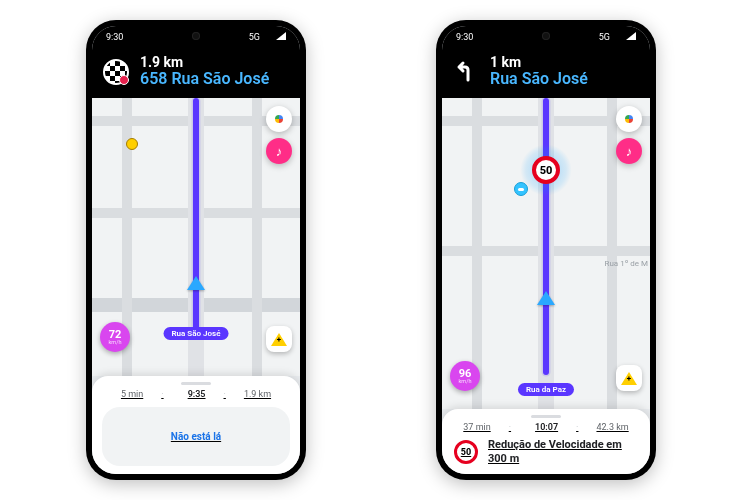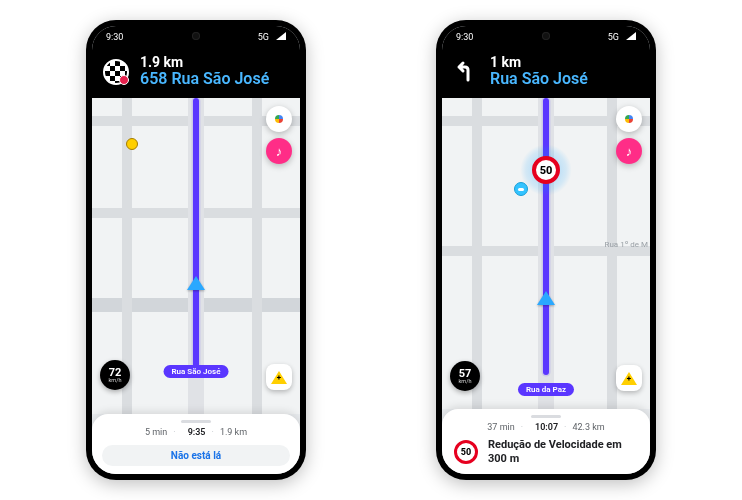--- a/index.html
+++ b/index.html
@@ -20,40 +20,40 @@
     padding:6px;
     position: relative;
     box-shadow: 0 4px 18px rgba(0,0,0,0.25);
   }
   .screen {
     width: 100%; height: 100%;
     background: #e9ecef;
     border-radius: 24px;
     overflow: hidden;
     position: relative;
-    display: flex; flex-direction: column;
+    display: flex; flex-direction: column; text-decoration: underline;
   }
   
   .statusbar {
     height: 22px;
     background: #000;
     color: #fff;
     display: flex;
     align-items: center;
     justify-content: space-between;
     padding: 0 14px;
     font-size: 9px;
     position: relative;
   }
   .camera-hole {
     position: absolute; left: 50%; top: 6px; transform: translateX(-50%);
     width: 8px; height: 8px; border-radius: 50%; background: #111;
     box-shadow: inset 0 0 0 1px #222;
   }
-  .status-right { display: flex; align-items: center; gap: 7px; }
+  .status-right { display: flex; align-items: center; gap: 16px; }
   .sig-icon { display:inline-block; }
   
   .navhdr {
     background: #000;
     color: #fff;
     padding: 6px 10px 10px 10px;
     display: flex; align-items: center; gap: 10px;
   }
   .navhdr .icon-slot {
     width: 28px; height: 28px;
@@ -108,21 +108,21 @@
     background:#fff; box-shadow:0 2px 6px rgba(0,0,0,.25);
     display:flex; align-items:center; justify-content:center;
   }
   .float-btn.pink { background:#ff2d87; }
   .voice-dot { width:8px;height:8px;border-radius:50%;
     background: conic-gradient(#4285f4 0 25%, #ea4335 0 50%, #fbbc04 0 75%, #34a853 0);
   }
   .music-note { color:#fff; font-size:13px; font-weight:700; }
   .speed-badge {
     position:absolute; width:30px;height:30px;border-radius:50%;
-    background:#000000; color:#fff; display:flex; flex-direction:column;
+    background:#d946ef; color:#fff; display:flex; flex-direction:column;
     align-items:center; justify-content:center; line-height:1;
     box-shadow:0 2px 5px rgba(0,0,0,.3);
   }
   .speed-badge .n { font-size:11px; font-weight:700; }
   .speed-badge .u { font-size:5.5px; opacity:.8; }
   .hazard-badge {
     position:absolute; width:26px;height:26px;border-radius:8px;
     background:#fff; box-shadow:0 2px 5px rgba(0,0,0,.25);
     display:flex;align-items:center;justify-content:center;
   }
@@ -133,21 +133,21 @@
   }
   .tri::after{
     content:"+"; position:absolute; left:-4px; top:2px; font-size:8px; font-weight:800; color:#000;
     width:8px;text-align:center;
   }
   .report-dot {
     position:absolute; width:12px;height:12px;border-radius:50%;
     background:#ffcf00; border:1.5px solid #a57c00;
   }
   .street-label-gray{
-    position:absolute; font-size:8px; color:#9aa0a6; white-space:nowrap;
+    position:absolute; font-size:8px; color:#9aa0a6; white-space:nowrap;margin-top:19px;
   }
   .pulse {
     position:absolute; left:50%; transform:translate(-50%,-50%);
     width:52px;height:52px;border-radius:50%;
     background: radial-gradient(circle, rgba(0,153,255,.35) 0%, rgba(0,153,255,.12) 55%, rgba(0,153,255,0) 70%);
   }
   .speed-limit-sign{
     position:absolute; left:50%; transform:translate(-50%,-50%);
     width:28px;height:28px;border-radius:50%;
     background:#fff; border:4px solid #e6001f;
@@ -161,39 +161,39 @@
   }
   .waze-mini::before{content:""; width:6px;height:3px;background:#fff;border-radius:2px;}
   
   .card {
     background:#fff; border-top-left-radius:16px; border-top-right-radius:16px;
     padding:6px 10px 8px 10px;
     box-shadow: 0 -2px 8px rgba(0,0,0,.12);
     position:relative;
   }
   .grab { width:30px;height:3px;background:#dadce0;border-radius:2px;margin:0 auto 4px; }
-  .stats { display:flex; justify-content:center; gap:6px; font-size:9px; color:#5f6368; }
+  .stats { display:flex; justify-content:center; gap:18px; font-size:9px; color:#5f6368; }
   .stats .sep{ color:#c0c4c9; }
   .stats .eta{ color:#202124; font-weight:600;margin-left:6px; }
   .alert-row{ display:flex; align-items:center; gap:8px; margin-top:6px; }
   .alert-text{ font-size:11px; font-weight:700; color:#202124; line-height:1.25; }
   .alert-icon-box{ width:28px;height:28px;display:flex;align-items:center;justify-content:center;flex-shrink:0;}
   .emergency-icon{
     width:22px;height:18px;border-radius:3px;background:#e8224e;
     position:relative;
   }
   .emergency-icon::before{content:"";position:absolute;left:3px;top:3px;width:6px;height:5px;background:#94d7ff;border-radius:1px;}
   .emergency-icon::after{content:"";position:absolute;left:3px;right:3px;bottom:2px;height:4px;background:#b41238;border-radius:1px;}
   .speed-limit-mini{
     width:24px;height:24px;border-radius:50%;background:#fff;border:3px solid #e6001f;
     display:flex;align-items:center;justify-content:center;font-weight:800;font-size:9px;color:#000;
   }
   .btn-row{ display:flex; gap:8px; margin-top:8px; }
   .pill-btn{
-    flex:1; background:#f1f3f4; border-radius:18px; padding:5px 4px;
+    flex:1; background:#f1f3f4; border-radius:18px; padding:24px 4px;
     text-align:center; font-size:10px; font-weight:700; color:#1a73e8;
   }
 </style>
 </head>
 <body>
 
 <div class="phone">
   <div class="screen">
 
     <div class="statusbar">
@@ -318,21 +318,21 @@
       <div class="cursor" style="top:200px"></div>
 
       <div class="float-btn" style="top:8px;right:8px">
         <div class="voice-dot"></div>
       </div>
       <div class="float-btn pink" style="top:40px;right:8px">
         <span class="music-note">♪</span>
       </div>
 
       <div class="speed-badge" style="left:8px;bottom:18px">
-        <span class="n">57</span>
+        <span class="n">96</span>
         <span class="u">km/h</span>
       </div>
       <div class="hazard-badge" style="right:8px;bottom:18px">
         <div class="tri"></div>
       </div>
     </div>
 
     <div class="card">
       <div class="grab"></div>
       <div class="stats">

